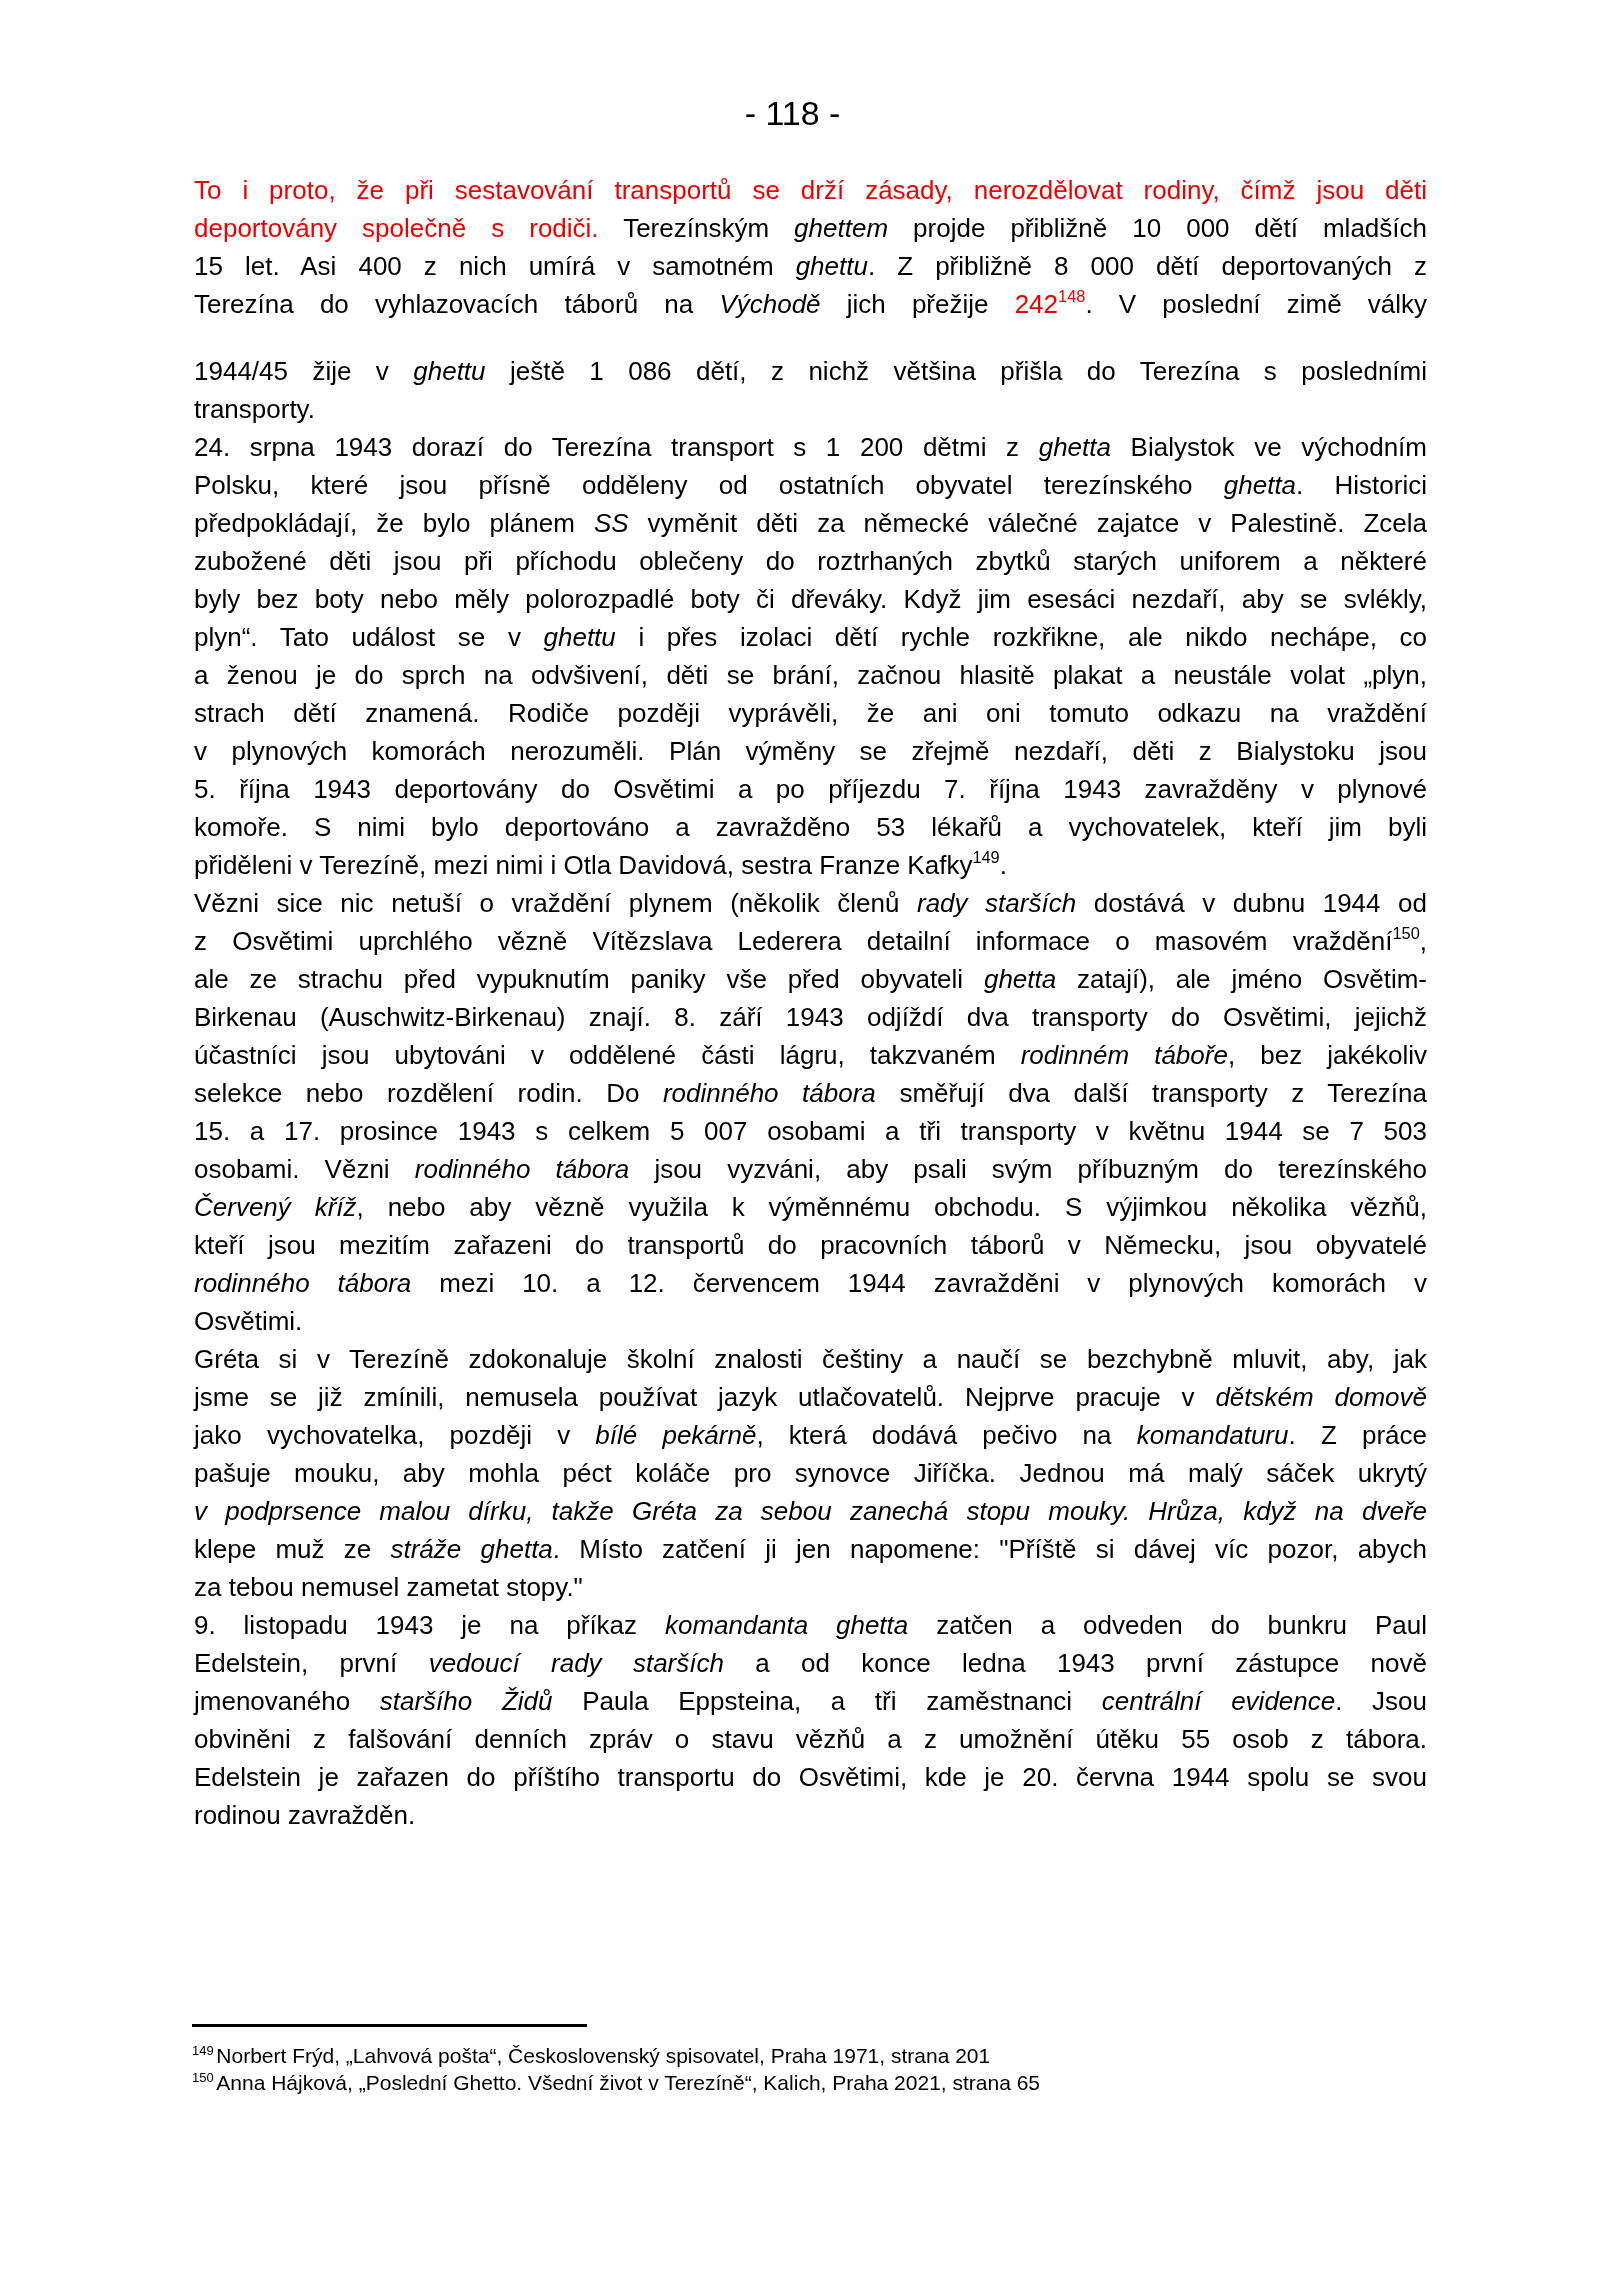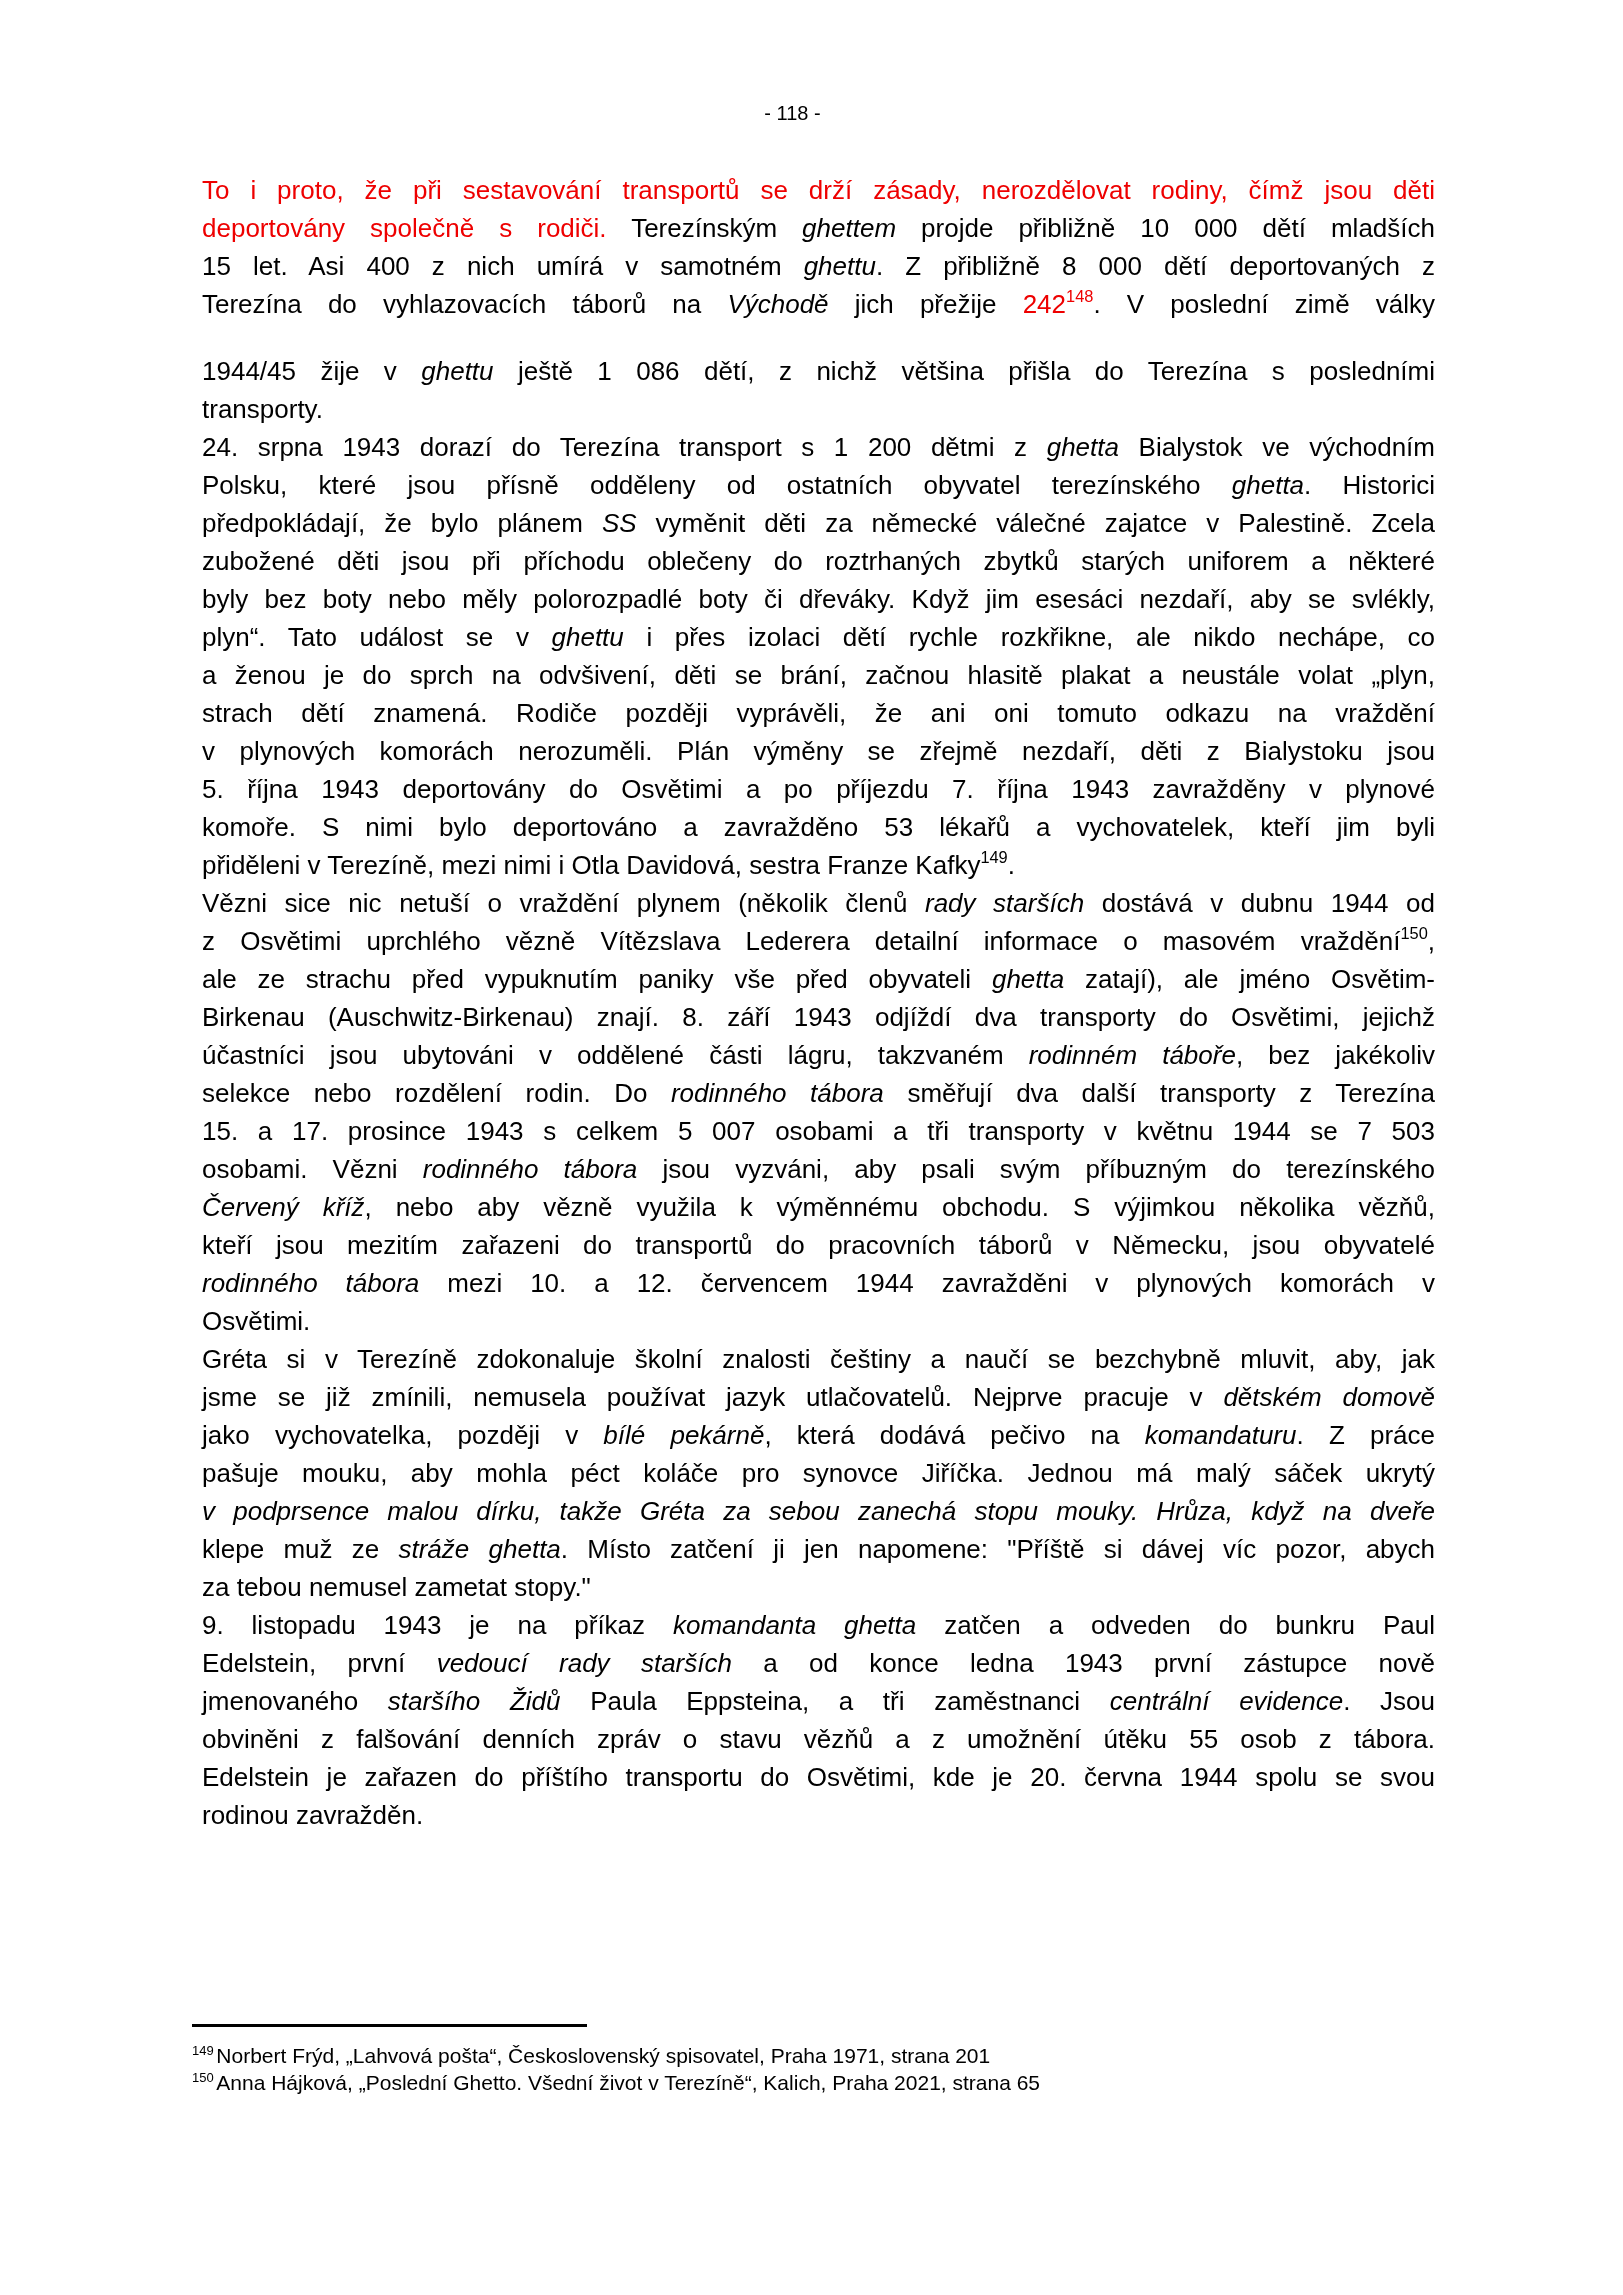--- a/index.html
+++ b/index.html
@@ -1,20 +1,20 @@
 <!DOCTYPE html>
 <html style="font-size:10.5px"><head>
 <meta charset="utf-8">
 <style>
   html, body { margin: 0; padding: 0; background: #ffffff; }
   body { width: 1623px; height: 2295px; position: relative; overflow: hidden;
          font-family: "Liberation Sans", "DejaVu Sans", sans-serif; color: #000; }
   .page-number { position: absolute; top: 97px; left: 0; width: 1585px; text-align: center;
-                 font-size: 20px; line-height: 33px; }
-  .body-text { position: absolute; left: 202px; top: 171px; width: 1233px; }
+                 font-size: 34px; line-height: 33px; }
+  .body-text { position: absolute; left: 194px; top: 171px; width: 1233px; }
   .line { display: block; height: 38px; line-height: 38px; font-size: 26px; white-space: nowrap;
           text-align: justify; text-align-last: justify; overflow: visible; }
   .line.last { text-align-last: left; }
   .seg.red { color: #ee0000; }
   .seg.italic { font-style: italic; }
   sup.fn { font-size: 16.4px; line-height: 0; position: relative; top: -1.3px; vertical-align: super; }
   .footnote-rule { position: absolute; left: 192px; top: 2024px; width: 395px; height: 2.6px; background: #000; }
   .footnotes { position: absolute; left: 192px; top: 2043px; width: 1233px; }
   .footnote { display: block; font-size: 21px; line-height: 26.5px; white-space: nowrap; }
   .footnote sup { font-size: 13px; vertical-align: super; line-height: 0; margin-right: 2.6px; }

